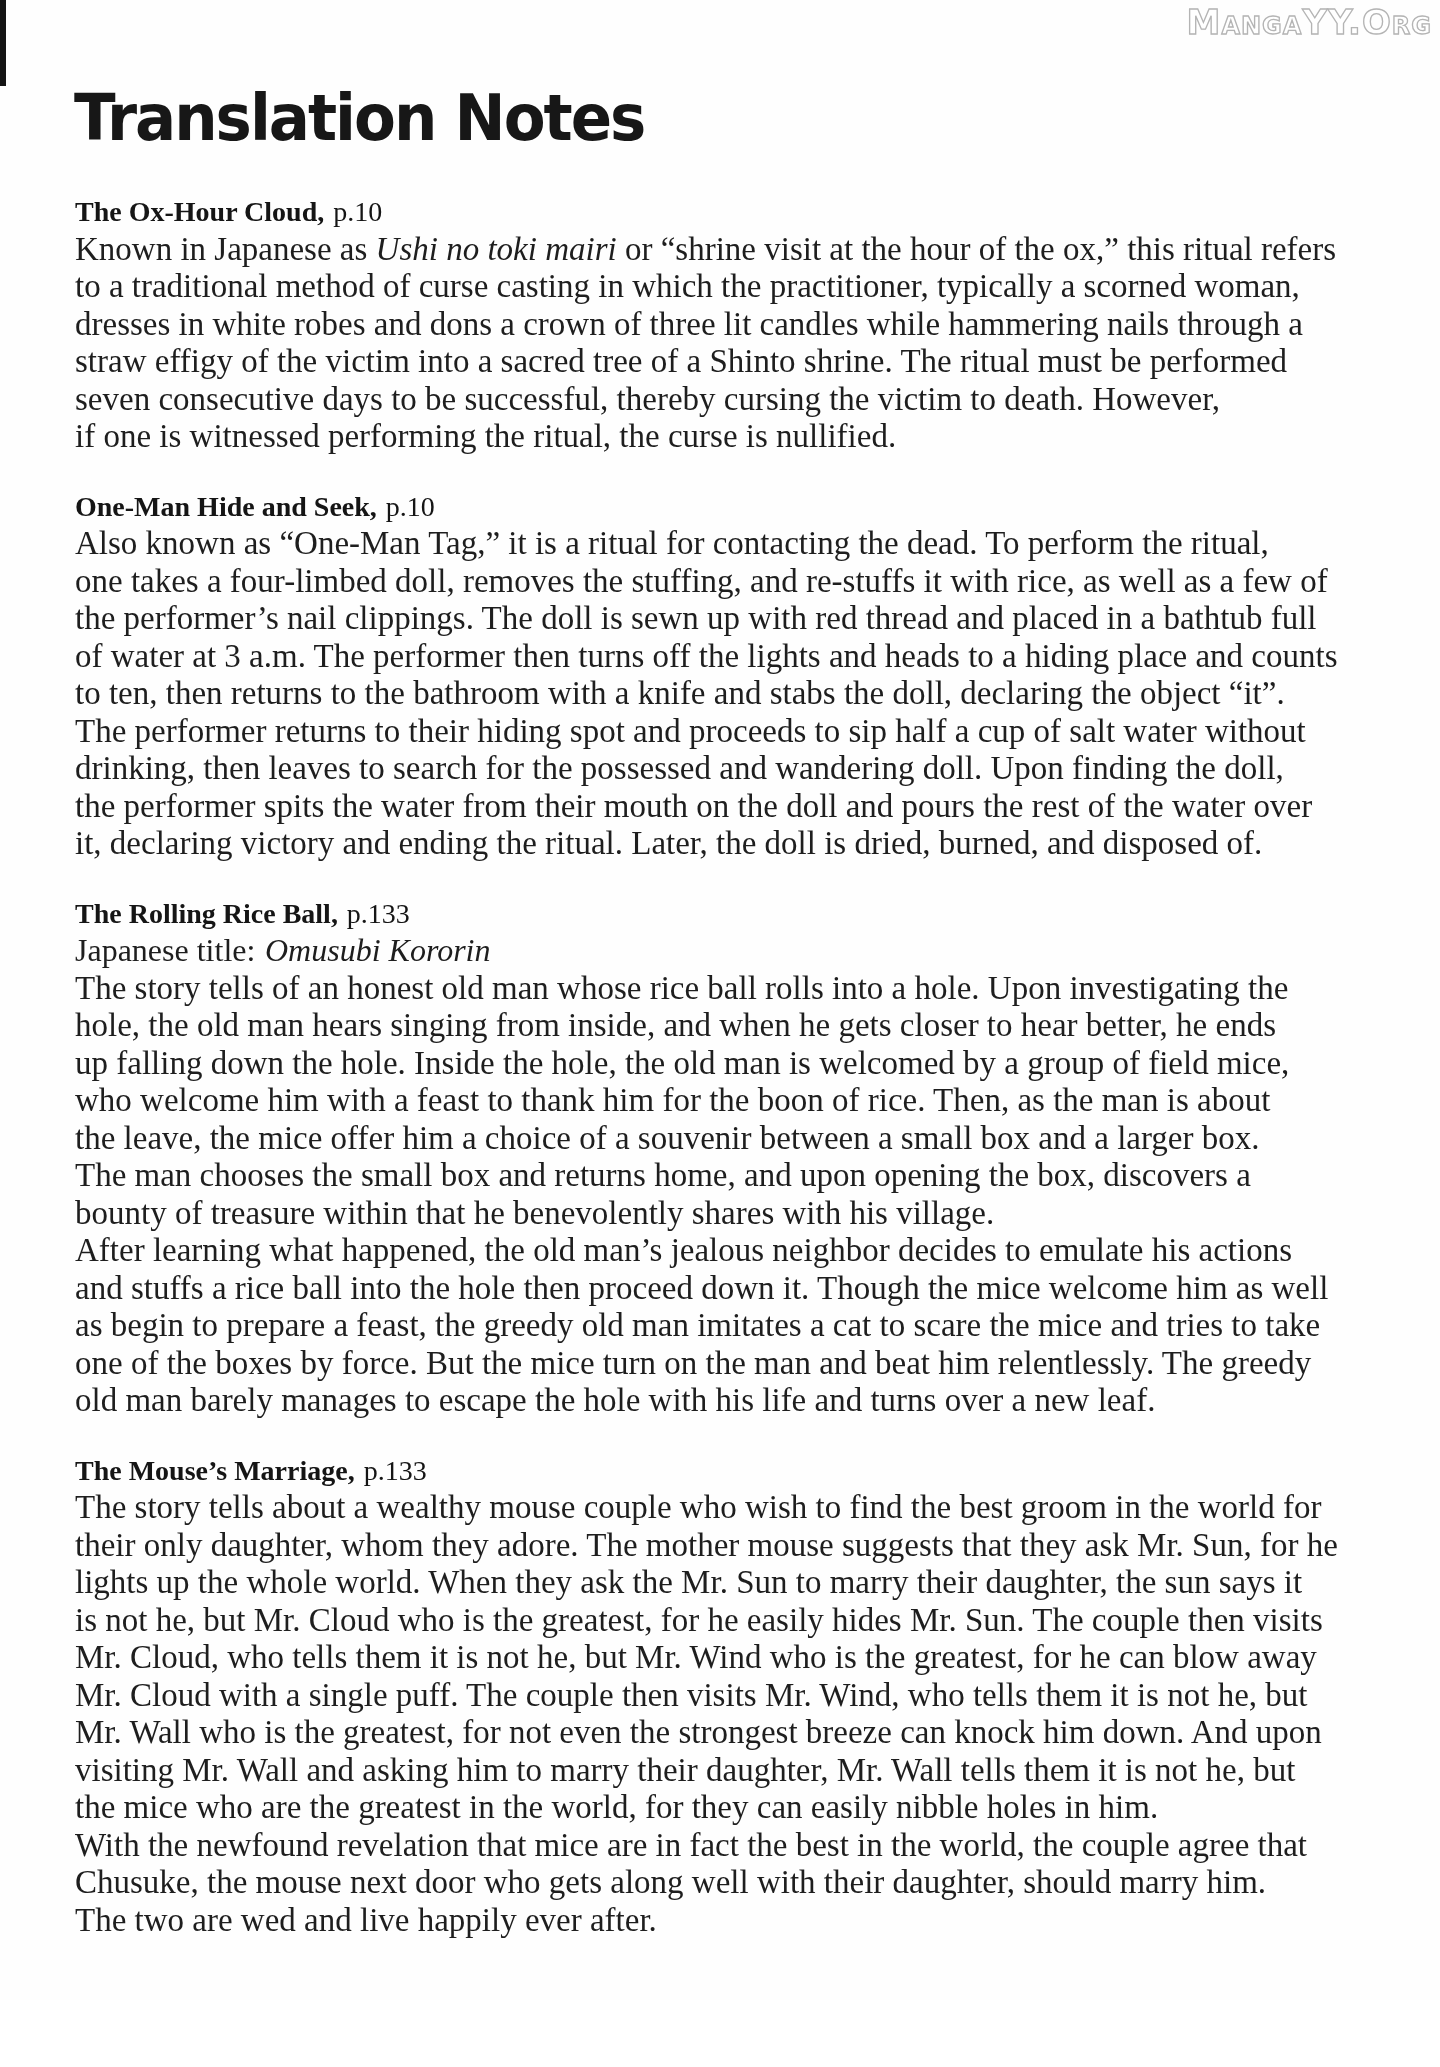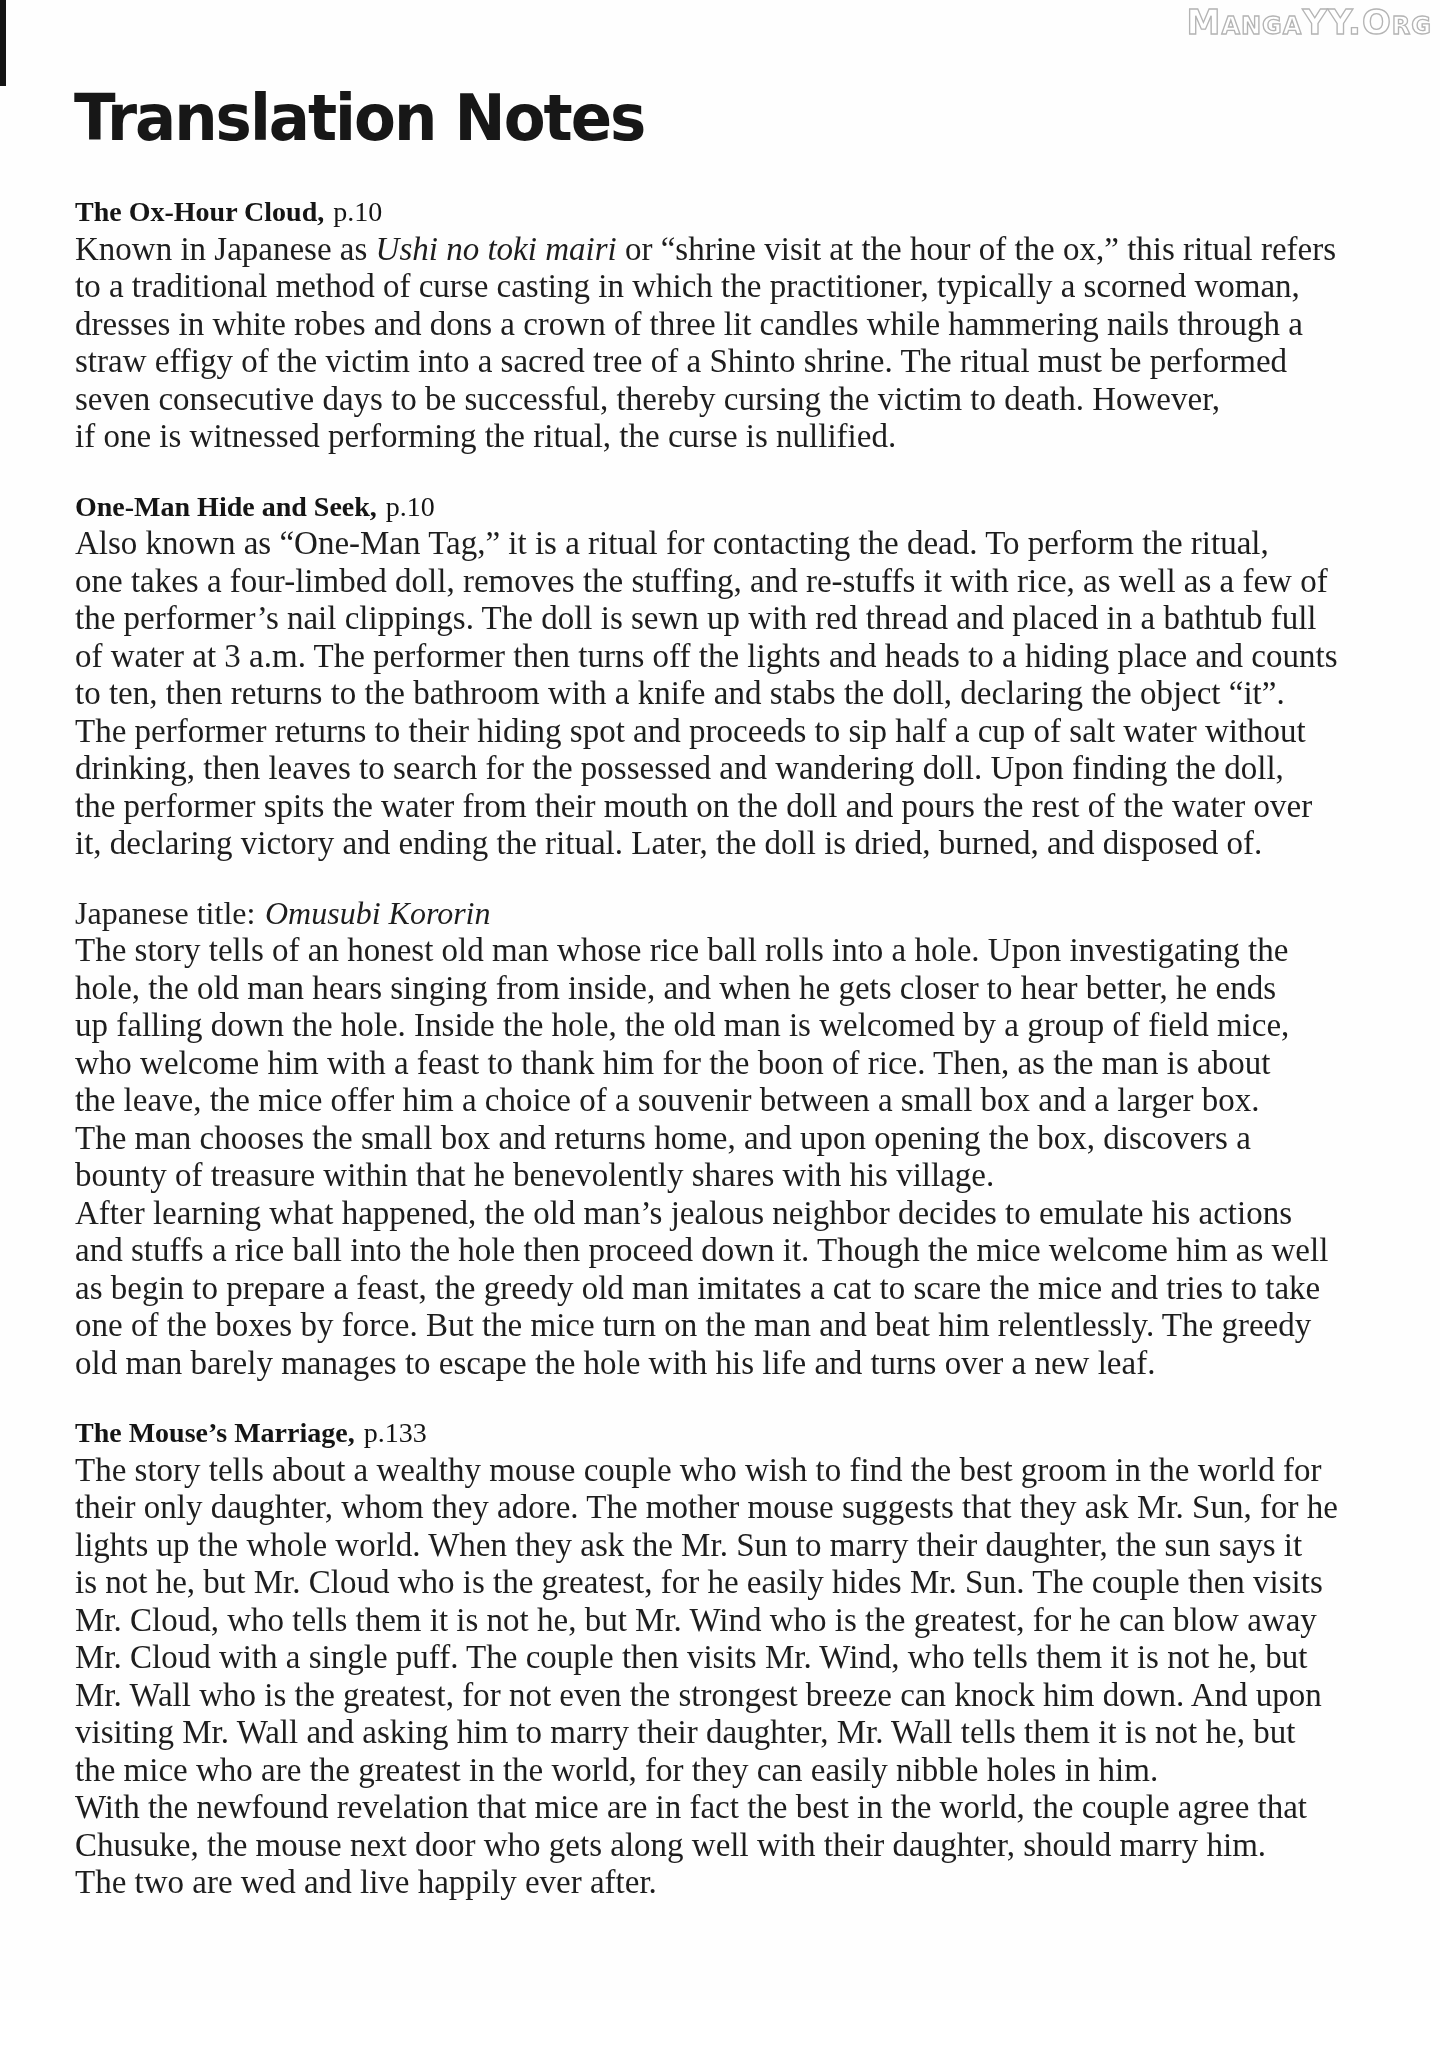--- a/index.html
+++ b/index.html
@@ -102,20 +102,21 @@
 the performer’s nail clippings. The doll is sewn up with red thread and placed in a bathtub full
 of water at 3 a.m. The performer then turns off the lights and heads to a hiding place and counts
 to ten, then returns to the bathroom with a knife and stabs the doll, declaring the object “it”.
 The performer returns to their hiding spot and proceeds to sip half a cup of salt water without
 drinking, then leaves to search for the possessed and wandering doll. Upon finding the doll,
 the performer spits the water from their mouth on the doll and pours the rest of the water over
 it, declaring victory and ending the ritual. Later, the doll is dried, burned, and disposed of.</span></p>
   </section>
 
   <section class="section">
+    <h2><b>The Rolling Rice Ball,</b><span class="pageref">p.133</span></h2>
     <p class="jp-line"><span>Japanese title:</span><i>Omusubi Kororin</i></p>
     <p class="body"><span>The story tells of an honest old man whose rice ball rolls into a hole. Upon investigating the
 hole, the old man hears singing from inside, and when he gets closer to hear better, he ends
 up falling down the hole. Inside the hole, the old man is welcomed by a group of field mice,
 who welcome him with a feast to thank him for the boon of rice. Then, as the man is about
 the leave, the mice offer him a choice of a souvenir between a small box and a larger box.
 The man chooses the small box and returns home, and upon opening the box, discovers a
 bounty of treasure within that he benevolently shares with his village.
 After learning what happened, the old man’s jealous neighbor decides to emulate his actions
 and stuffs a rice ball into the hole then proceed down it. Though the mice welcome him as well

